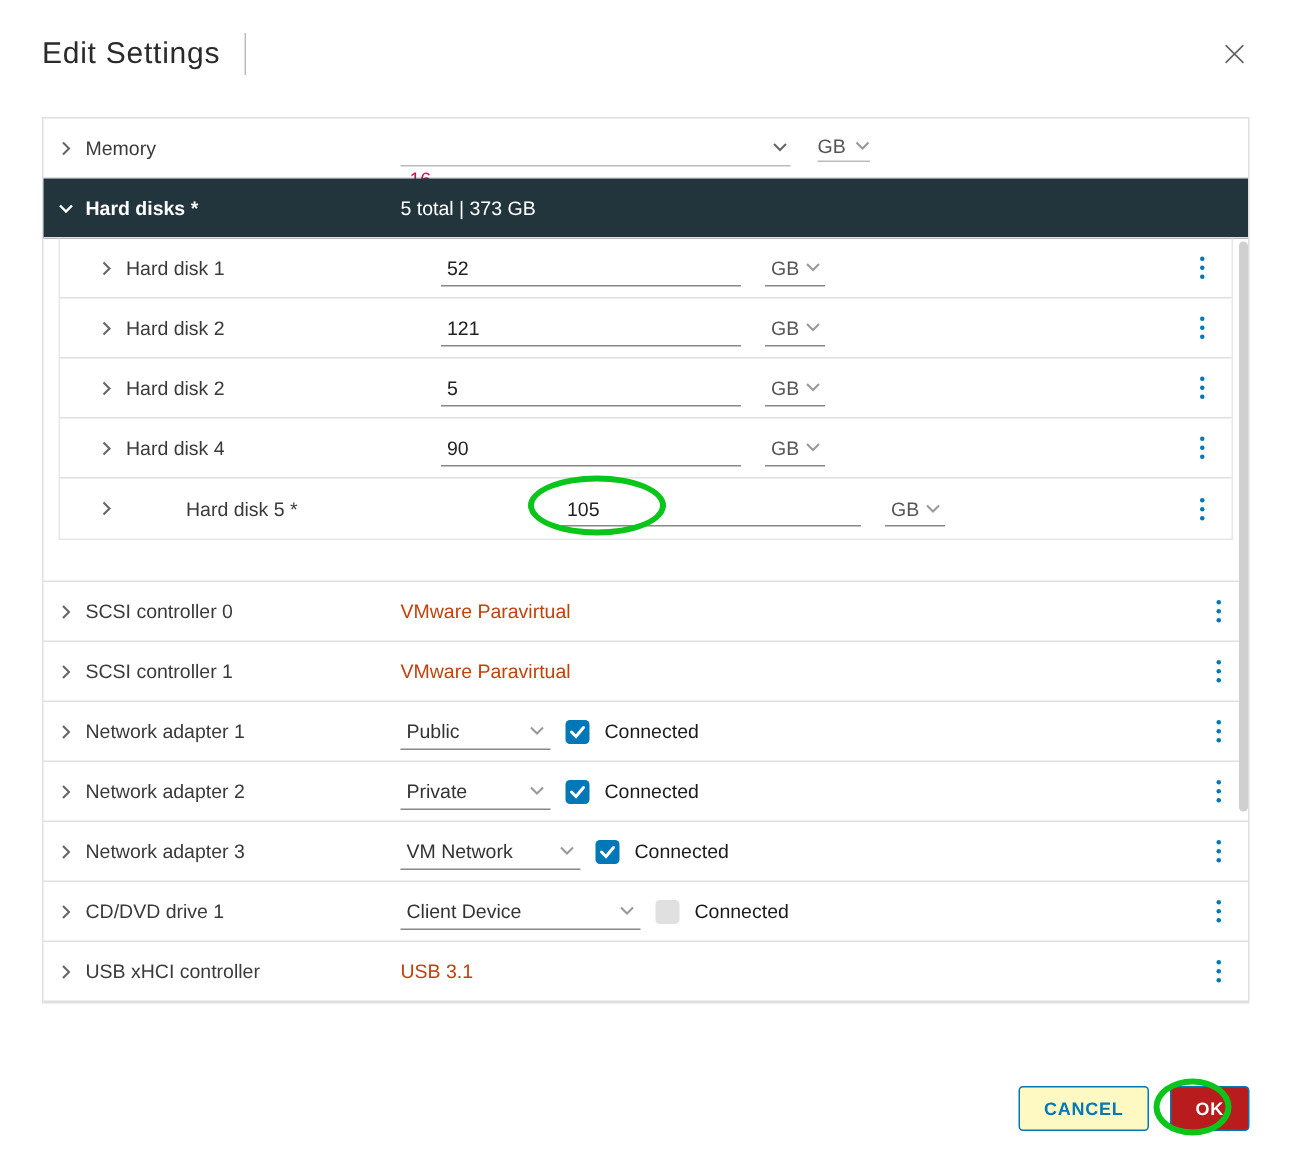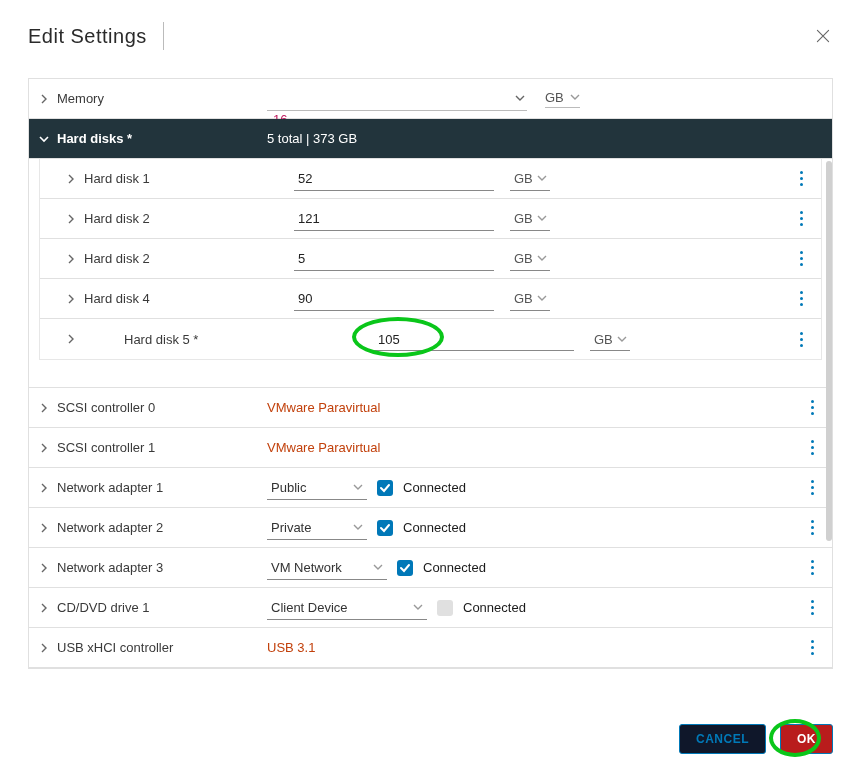--- a/index.html
+++ b/index.html
@@ -40,21 +40,21 @@
   .checkbox.on { background:#0078b8; }
   .checkbox.off { background:#e0e0e0; }
   .checkbox svg { display:block; }
 
   .kebab { position:absolute; right:10px; top:50%; transform:translateY(-50%); width:20px; height:24px; display:flex; flex-direction:column; align-items:center; justify-content:center; gap:3px; cursor:pointer; }
   .kebab span { width:3px; height:3px; border-radius:50%; background:#0079b8; display:block; }
 
   .static-text { color:#c2410c; }
 
   .footer { position:absolute; bottom:18px; right:28px; display:flex; gap:14px; align-items:center; }
-  .btn { height:30px; padding:0 16px; font-size:12px; font-weight:600; letter-spacing:.5px; border-radius:3px; border:1px solid #0079b8; background:#0f172a; color:#0079b8; cursor:pointer; display:inline-flex; align-items:center; }
+  .btn { height:30px; padding:0 16px; font-size:12px; font-weight:600; letter-spacing:.5px; border-radius:3px; border:1px solid #0079b8; background:#fef9c3; color:#0079b8; cursor:pointer; display:inline-flex; align-items:center; }
   .btn.primary { background:#b91c1c; color:#fff; }
 
   
   .anno-ellipse { position:absolute; border:4px solid #0ac61a; border-radius:50%; pointer-events:none; }
   .anno1 { width:92px; height:40px; }
   .anno2 { width:52px; height:38px; }
 
   .chev-down-svg { width:10px; height:10px; }
   .scrollbar-fake { position:absolute; right:0; top:0; width:6px; background:#d0d0d0; border-radius:3px; }
 </style>

